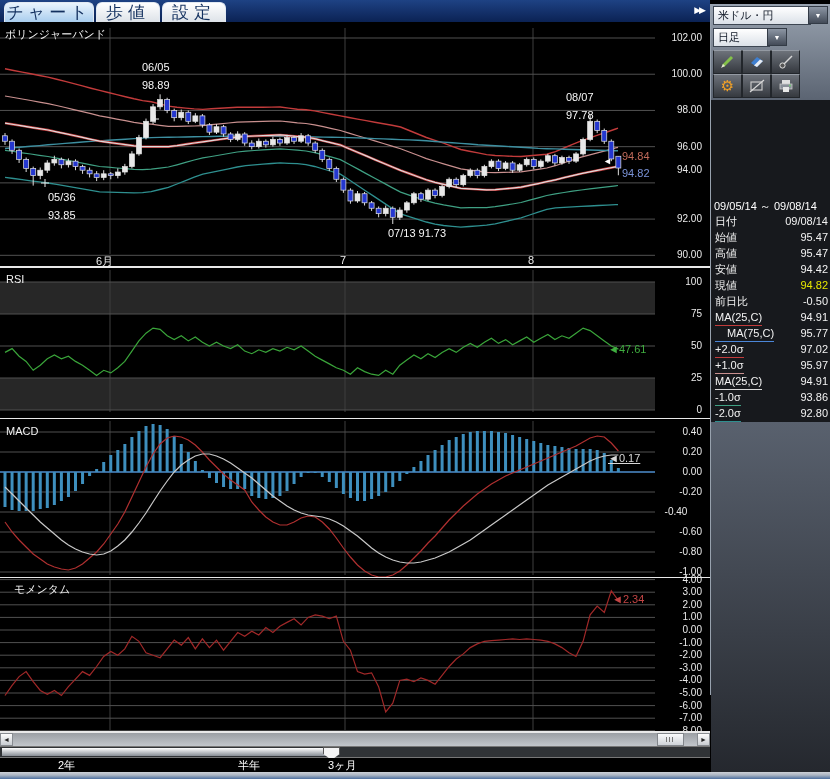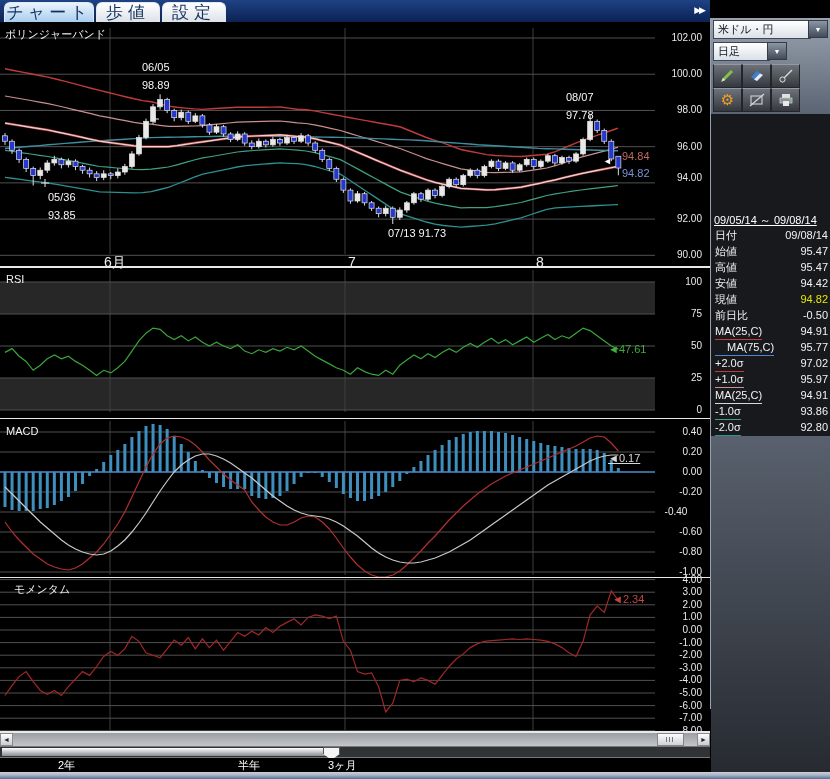--- a/index.html
+++ b/index.html
@@ -10,36 +10,36 @@
           background:linear-gradient(#1e4284,#0b2254);}
   .tab{position:absolute;top:2px;height:19px;border:1px solid #e2e9f2;border-bottom:none;
        border-radius:6px 6px 0 0;font-size:17px;color:#13305f;text-align:center;line-height:19px;cursor:default;}
   .tab.active{background:linear-gradient(#eaf4fd,#a9cdee);}
   .tab.inactive{background:linear-gradient(#ffffff,#dde2e8);}
   .tab-overflow{position:absolute;right:6px;top:5px;color:#fff;font-size:9px;letter-spacing:-2px;}
   
   #chart-svg{position:absolute;left:0;top:0;}
   #labels-layer{position:absolute;left:0;top:0;width:710px;height:779px;pointer-events:none;}
   .axlbl{position:absolute;left:650px;width:52px;text-align:right;color:#eaeaea;font-size:10px;}
-  .xlbl{position:absolute;color:#eaeaea;font-size:14px;margin-left:8px;}
+  .xlbl{position:absolute;color:#eaeaea;font-size:11px;}
   .ptitle{position:absolute;color:#f2f2f2;font-size:11px;}
   .ann{position:absolute;color:#f7f7f7;font-size:11px;line-height:18px;white-space:pre;}
   .ptag,.lvtag{position:absolute;font-size:11px;white-space:pre;}
   
-  .right-panel{position:absolute;left:710px;top:18px;width:120px;height:691px;border-left:1px solid #98a2ae;box-sizing:border-box;}
+  .right-panel{position:absolute;left:710px;top:4px;width:120px;height:691px;border-left:1px solid #98a2ae;box-sizing:border-box;}
   .rp-top{position:absolute;left:0;top:0;width:100%;height:96px;background:linear-gradient(#99a3b0,#5b6472);}
   .rp-data{position:absolute;left:0;top:96px;width:100%;height:322px;background:#17191d;}
   .rp-rest{position:absolute;left:0;top:418px;width:100%;height:361px;background:linear-gradient(#59616e,#23262c);}
   .selbox{position:absolute;height:16px;background:linear-gradient(#ffffff,#dbe1e8);border:1px solid #3d4document6;
           border:1px solid #3d4652;font-size:11px;color:#101826;padding:1px 0 0 4px;}
   .selarrow{position:absolute;width:20px;height:18px;background:linear-gradient(#8c96a4,#434b58);
             border:1px solid #333b46;color:#fff;font-size:7px;text-align:center;line-height:18px;box-sizing:border-box;}
   .tbtn{position:absolute;width:27px;height:22px;background:linear-gradient(#6d727a,#35393f);
         border:1px solid #22262b;border-top-color:#949aa3;display:flex;align-items:center;justify-content:center;}
-  .date-range{position:absolute;left:3px;top:99px;color:#fff;font-size:11px;text-decoration:underline;}
+  .date-range{position:absolute;left:3px;top:99px;color:#fff;font-size:11px;}
   #data-rows{position:absolute;left:1px;top:114px;width:118px;}
   .drow{display:flex;justify-content:space-between;height:16px;font-size:11px;color:#f2f2f2;padding:0 2px 0 3px;line-height:14px;}
   .drow .lbl{white-space:pre;}
   .drow .val{text-align:left;white-space:pre;}
   
   .hscroll{position:absolute;left:0;top:733px;width:710px;height:13px;display:flex;background:#aeb2b7;}
   .sb-btn{width:13px;height:13px;background:linear-gradient(#fdfdfd,#c9cdd2);border:1px solid #888c91;
           box-sizing:border-box;font-size:7px;line-height:11px;text-align:center;color:#222;}
   .sb-track{flex:1;position:relative;background:linear-gradient(#9b9fa4,#c2c6cb);}
   .sb-thumb{position:absolute;left:644px;top:0;width:27px;height:13px;background:linear-gradient(#fafbfc,#cfd3d8);
@@ -402,21 +402,21 @@
     </svg>
   <div id="labels-layer">
     <div class="ptitle" style="left:5px;top:27px;">ボリンジャーバンド</div>
     <div class="ptitle" style="left:6px;top:273px;">RSI</div>
     <div class="ptitle" style="left:6px;top:425px;">MACD</div>
     <div class="ptitle" style="left:14px;top:582px;">モメンタム</div>
   <div class="axlbl" style="top: 32px;">102.00</div>
       <div class="axlbl" style="top: 68.22px;">100.00</div>
       <div class="axlbl" style="top: 104.44px;">98.00</div>
       <div class="axlbl" style="top: 140.66px;">96.00</div>
-      <div class="axlbl" style="top: 172px;">94.00</div>
+      <div class="axlbl" style="top: 164px;">94.00</div>
       <div class="axlbl" style="top: 213.1px;">92.00</div>
       <div class="axlbl" style="top: 249.32px;">90.00</div>
       <div class="ann" style="left: 142px; top: 58px;">06/05
 98.89</div>
       <div class="ann" style="left: 48px; top: 188px;">05/36
 93.85</div>
       <div class="ann" style="left: 388px; top: 224px;">07/13 91.73</div>
       <div class="ann" style="left: 566px; top: 88px;">08/07
 97.78</div>
       <div class="ptag" style="left: 603px; top: 156px; color: rgb(255, 255, 255); font-size: 9px;">◄</div>

